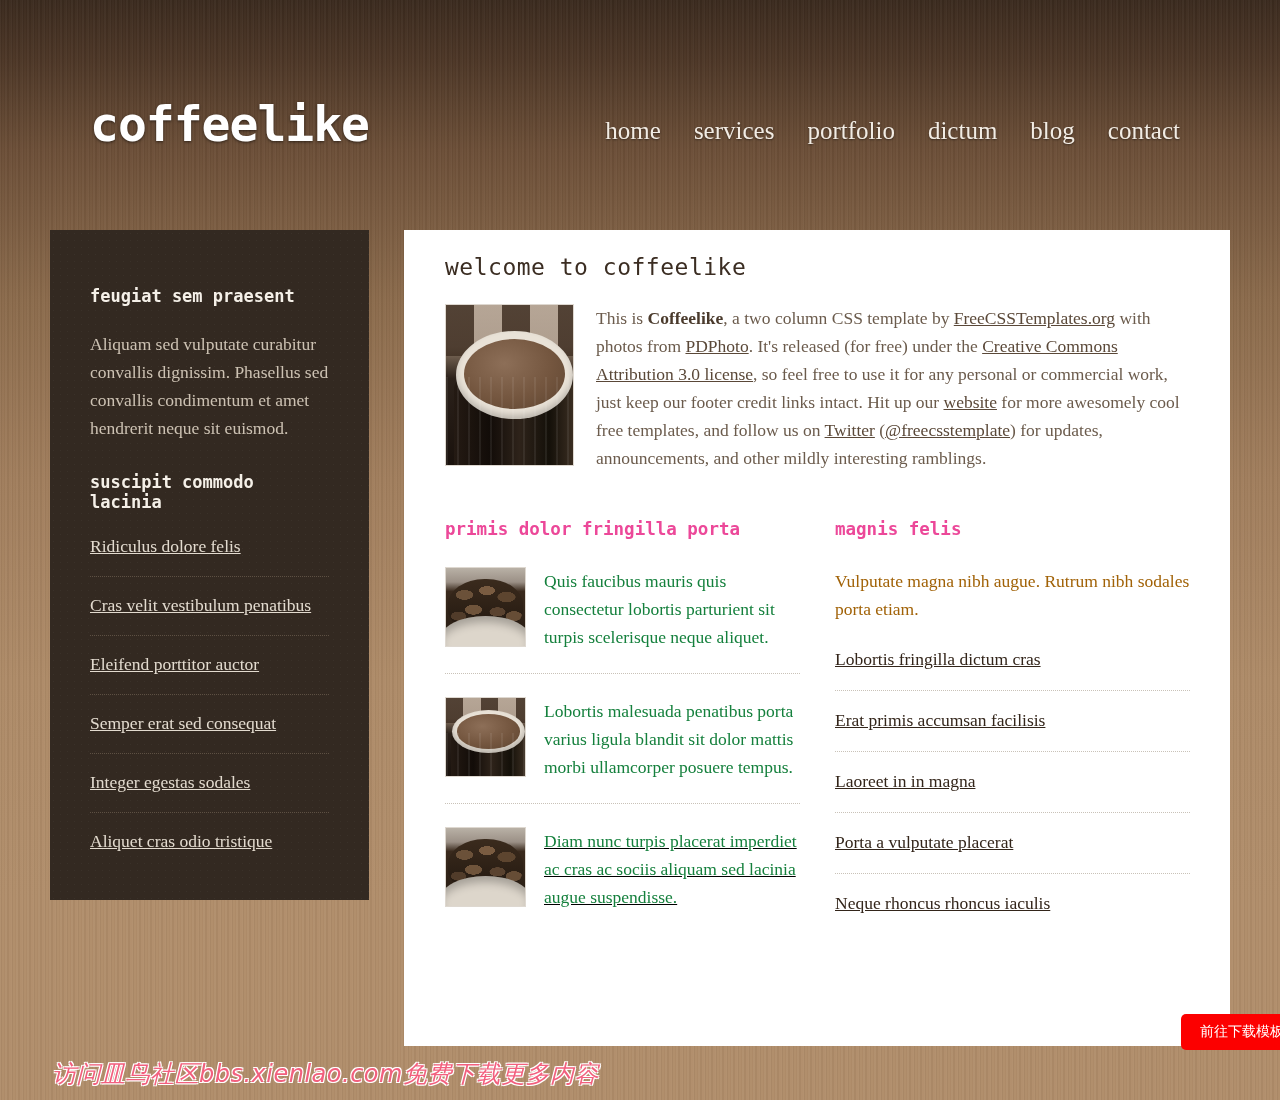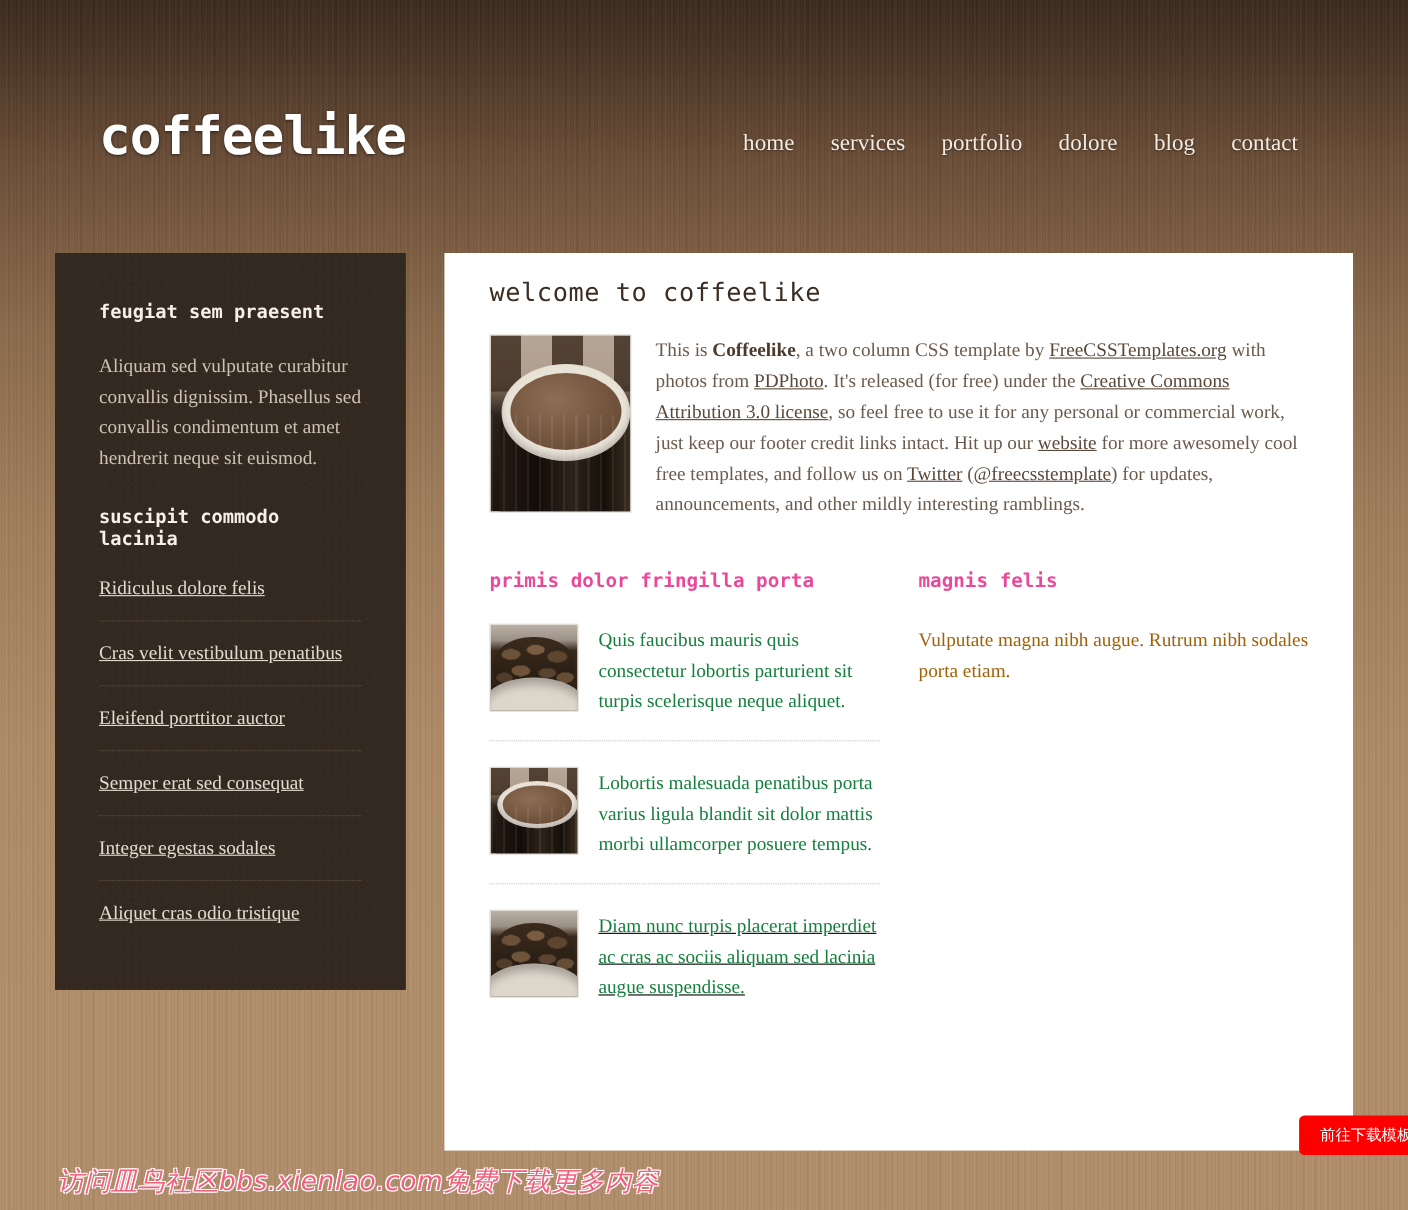--- a/index.html
+++ b/index.html
@@ -74,39 +74,39 @@
     position: absolute;
     right: 100px;
     top: 117px;
     display: flex;
     align-items: center;
     gap: 33px;
   }
 
   #mainnav a {
     font-family: "Liberation Serif", serif;
-    font-size: 21px;
+    font-size: 25px;
     color: #f2ece4;
     text-decoration: none;
     text-shadow: 0 1px 2px rgba(0,0,0,0.45);
     white-space: nowrap;
   }
 
   
   #sidebar {
     position: absolute;
     left: 50px;
     top: 230px;
     width: 319px;
     height: 670px;
     background-color: #332921;
     background-image:
       radial-gradient(rgba(255,255,255,0.035) 0.6px, transparent 0.7px);
     background-size: 7px 7px;
-    padding: 44px 40px 0 40px;
+    padding: 56px 40px 0 40px;
   }
 
   .side-h {
     font-family: "DejaVu Sans Mono", "Liberation Mono", monospace;
     font-size: 17px;
     font-weight: bold;
     color: #f5f0e8;
     letter-spacing: 0px;
     margin-bottom: 24px;
   }
@@ -355,21 +355,21 @@
 
 <div id="page-wrap">
 
   <div id="header">
     <div id="logo">coffeelike</div>
 
     <nav id="mainnav">
       <a href="#">home</a>
       <a href="#">services</a>
       <a href="#">portfolio</a>
-      <a href="#">dolore</a>
+      <a href="#">dictum</a>
       <a href="#">blog</a>
       <a href="#">contact</a>
     </nav>
   </div>
 
   <aside id="sidebar">
     <h3 class="side-h">feugiat sem praesent</h3>
     <p id="side-para">Aliquam sed vulputate curabitur convallis dignissim. Phasellus sed convallis condimentum et amet hendrerit neque sit euismod.</p>
     <h3 class="side-h" id="side-h2">suscipit commodo lacinia</h3>
     <ul id="side-links">
@@ -432,20 +432,27 @@
             </div>
             <p>Diam nunc turpis placerat imperdiet ac cras ac sociis aliquam sed lacinia augue suspendisse.</p>
           </li>
 
         </ul>
       </section>
 
       <section id="col-right">
         <h3 class="col-h">magnis felis</h3>
         <p id="right-intro">Vulputate magna nibh augue. Rutrum nibh sodales porta etiam.</p>
+        <ul id="right-links">
+          <li><a href="#">Lobortis fringilla dictum cras</a></li>
+          <li><a href="#">Erat primis accumsan facilisis</a></li>
+          <li><a href="#">Laoreet in in magna</a></li>
+          <li><a href="#">Porta a vulputate placerat</a></li>
+          <li><a href="#">Neque rhoncus rhoncus iaculis</a></li>
+        </ul>
       </section>
 
     </div>
   </main>
 
   <div id="watermark">访问皿鸟社区bbs.xienlao.com免费下载更多内容</div>
   <div id="download-btn">前往下载模板</div>
 
 </div>
 

